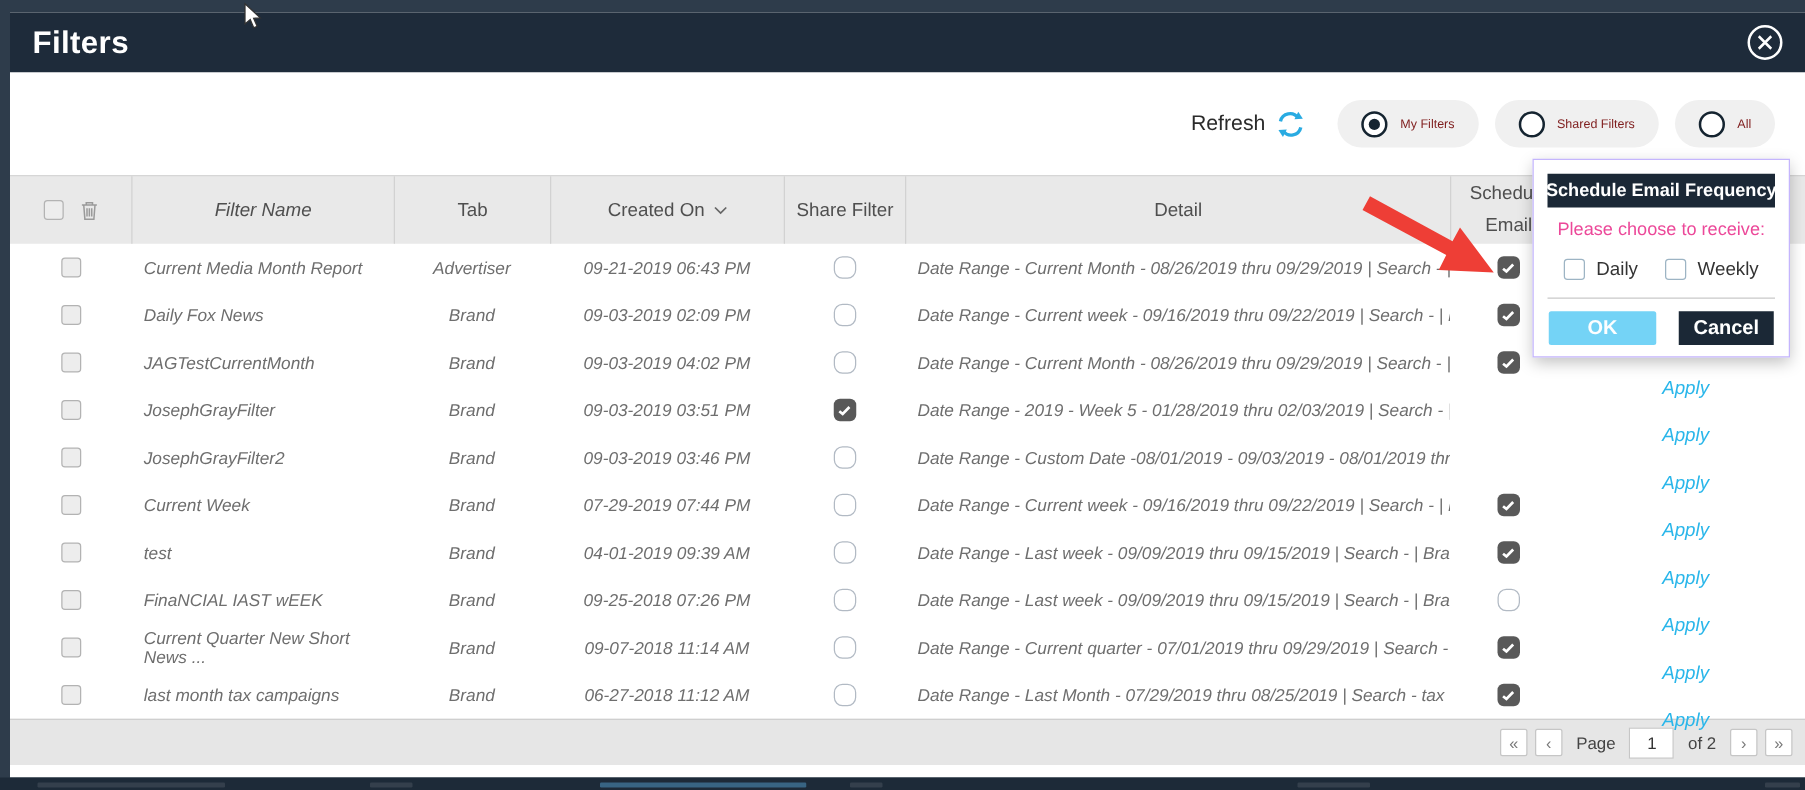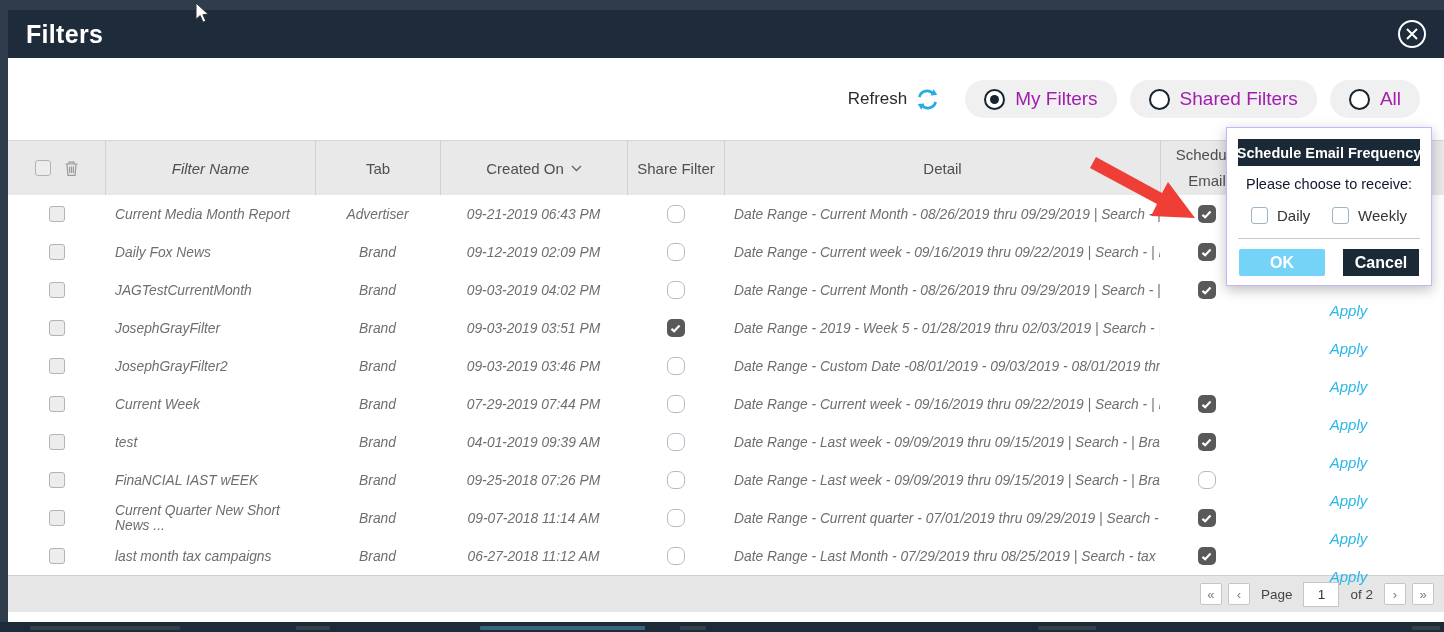--- a/index.html
+++ b/index.html
@@ -33,21 +33,21 @@
     gap:10px; padding:0 19px; cursor:pointer;
   }
   .radio {
     width:21px; height:21px; border:2px solid #152430; border-radius:50%;
     background:#fff; position:relative; flex:0 0 auto;
   }
   .radio.selected::after {
     content:''; position:absolute; left:4px; top:4px; right:4px; bottom:4px;
     background:#152430; border-radius:50%;
   }
-  .pill-label { font-size:19px; color:#a21caf; }
+  .pill-label { font-size:10px; color:#7f1d1d; }
 
   
   .thead {
     display:flex; height:55px; background:#e9e9e9; border-top:1px solid #d6d6d6;
     color:#4f4f4f; font-size:15px;
   }
   .thead .c { border-left:1px solid #d2d2d2; height:100%; text-align:center; }
   .thead .c:first-child { border-left:none; }
   .c { display:flex; align-items:center; justify-content:center; flex:0 0 auto; }
   .c-sel    { width:97px; gap:13px; }
@@ -97,21 +97,21 @@
   .popup {
     position:absolute; left:1226px; top:127px; width:206px; height:159px; background:#fff;
     border:1px solid #c4b5fd; box-shadow:0 4px 12px rgba(0,0,0,0.25); z-index:30;
     padding:11px 11px 0 11px;
   }
   .popup-titlebar {
     height:27px; background:#1b2836; color:#fff; font-weight:bold; font-size:14.5px;
     display:flex; align-items:center; justify-content:center; margin-bottom:10px;
     white-space:nowrap;
   }
-  .popup-prompt { color:#0f172a; font-size:14.5px; text-align:center; margin-bottom:15px; }
+  .popup-prompt { color:#ec4899; font-size:14.5px; text-align:center; margin-bottom:15px; }
   .popup-options { display:flex; justify-content:space-between; padding:0 13px; }
   .popup-option { display:flex; align-items:center; gap:9px; cursor:pointer; }
   .popup-cb { width:17px; height:17px; border:1px solid #9db4c4; border-radius:3px; background:#fff; }
   .popup-option-label { font-size:15px; color:#333; }
   .popup-divider { border-top:1px solid #c9c9c9; margin-top:14px; }
   .popup-buttons { display:flex; justify-content:space-between; padding:10px 1px 0 1px; }
   .btn { height:27px; display:flex; align-items:center; justify-content:center;
          font-size:16px; font-weight:bold; cursor:pointer; border:none;
          font-family:"Liberation Sans", sans-serif; }
   .btn-ok { width:86px; background:#74d3f6; color:#fdfeff; border-radius:2px; }
@@ -225,21 +225,21 @@
       <a class="apply">Apply</a>
     </div>
   </div>
 
   <div class="trow">
     <div class="c c-sel">
       <span class="cb-select"></span>
     </div>
     <div class="c c-name">Daily Fox News</div>
     <div class="c c-tab">Brand</div>
-    <div class="c c-created">09-12-2019 02:09 PM</div>
+    <div class="c c-created">09-03-2019 02:09 PM</div>
     <div class="c c-share">
       <span class="cb cb-unchecked">
         
       </span>
     </div>
     <div class="c c-detail">Date Range - Current week - 09/16/2019 thru 09/22/2019 | Search - | Brand...</div>
     <div class="c c-sched">
       <span class="cb cb-checked">
         <svg viewBox="0 0 12 10">
                 <polyline points="1.5,5.5 4.5,8 10.5,1.8"></polyline>

